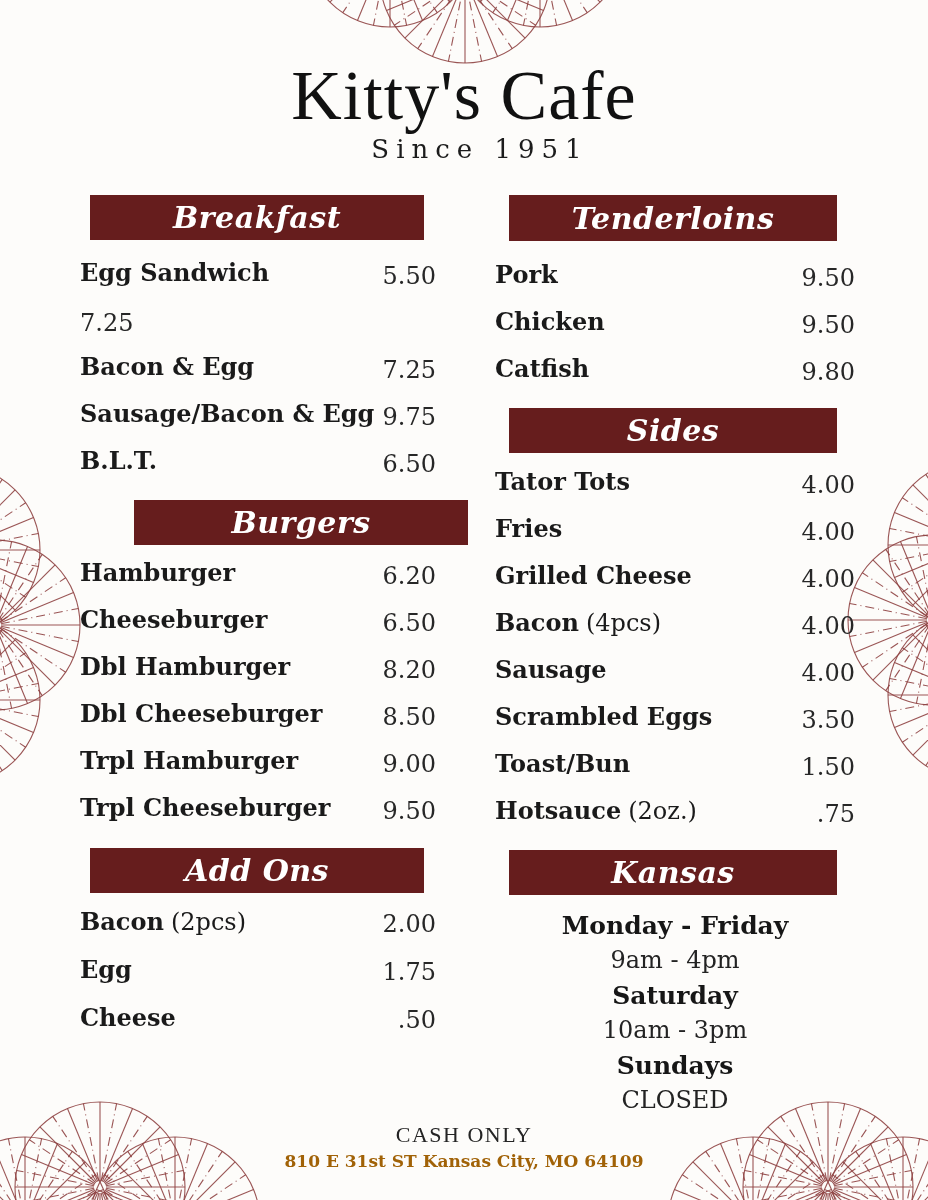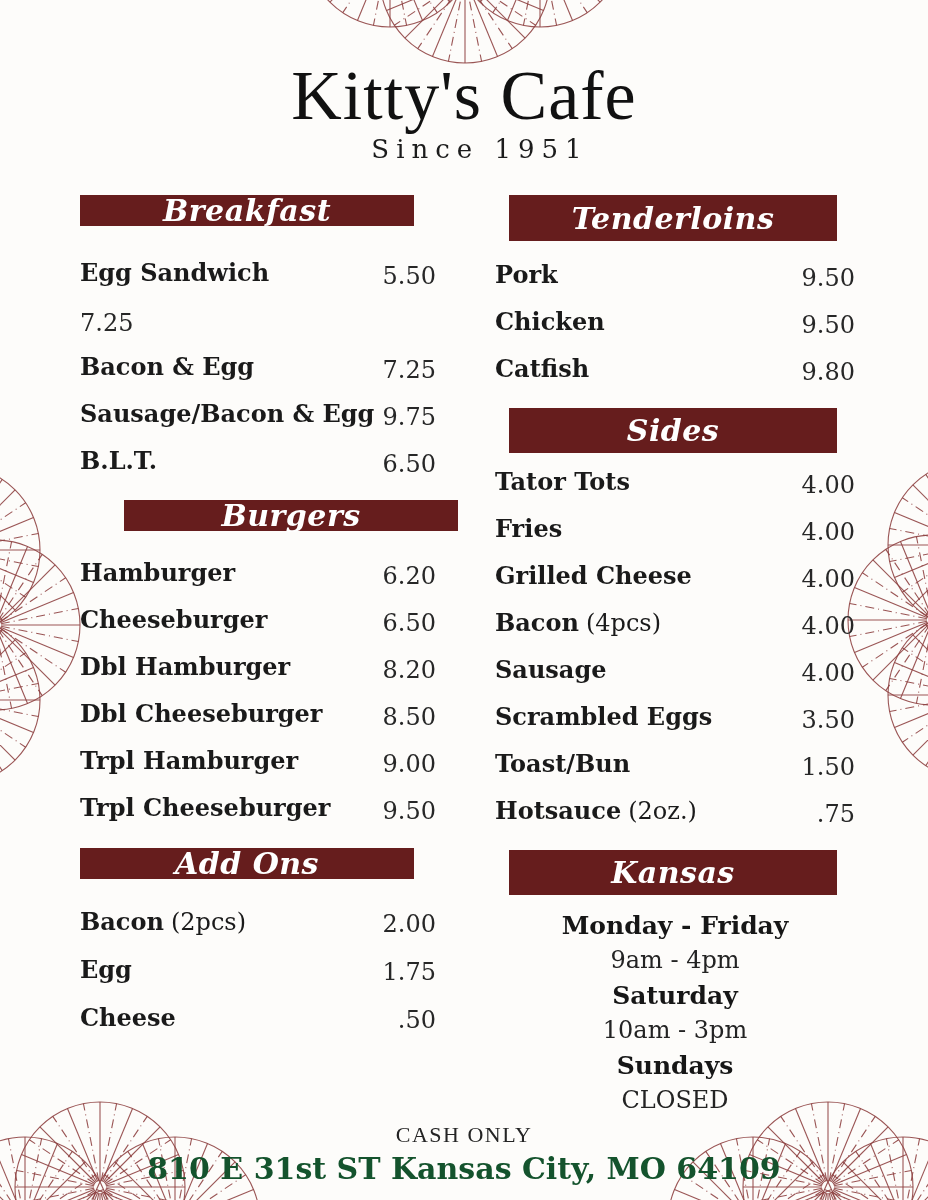--- a/index.html
+++ b/index.html
@@ -30,21 +30,21 @@
 
   .col{position:absolute;top:195px;}
   .col-left{left:80px;width:356px;}
   .col-right{left:495px;width:360px;}
 
   .bar{
     position:absolute;background:var(--bar);color:#ffffff;
     display:flex;align-items:center;justify-content:center;
     font-style:italic;font-weight:700;font-size:30px;letter-spacing:.5px;
   }
-  .col-left .bar{left:0;width:334px;height:31px;}
+  .col-left .bar{left:10px;width:334px;height:45px;}
   .col-right .bar{left:14px;width:328px;height:45px;}
 
   .rows{position:absolute;left:0;right:0;}
   .row{display:flex;justify-content:space-between;align-items:center;height:47px;}
   .rows-addons .row{height:48px;}
   .iname{font-weight:700;font-size:24px;white-space:nowrap;}
   .note{font-weight:400;margin-left:7px;}
   .note:empty{display:none;}
   .price{font-weight:400;font-size:24px;color:#272727;transform:translateY(3px);}
 
@@ -67,21 +67,21 @@
   .hours-line{line-height:35px;font-size:24px;color:#232323;}
   .hours-line.bold{font-weight:700;font-size:25px;color:#161616;}
 
   .footer-cash{
     position:absolute;top:1122px;left:0;width:100%;text-align:center;
     font-family:"Liberation Serif", serif;
     font-size:22px;letter-spacing:1.5px;color:#242424;
   }
   .footer-address{
     position:absolute;top:1151px;left:0;width:100%;text-align:center;
-    font-size:30px;font-weight:700;color:#14532d;
+    font-size:17px;font-weight:700;color:#a16207;
   }
 </style>
 </head>
 <body>
 
 <div class="page">
 
   <svg class="deco-layer" width="928" height="1200" viewBox="0 0 928 1200" aria-hidden="true">
     <defs>
         <g id="wheel">

